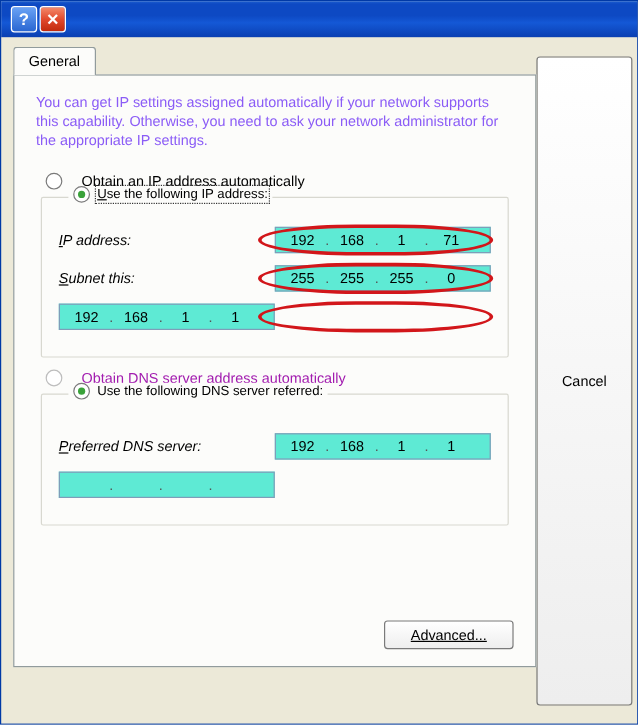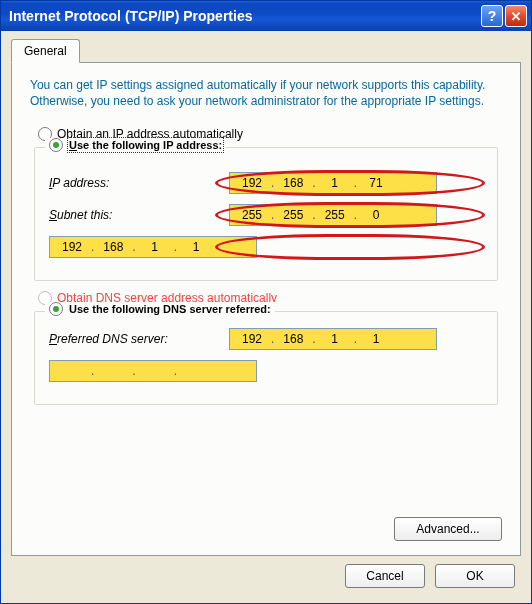--- a/index.html
+++ b/index.html
@@ -39,21 +39,21 @@
     display: flex; align-items: center; justify-content: center;
     font-weight: bold;
     cursor: pointer;
   }
   .tbtn.help { background: linear-gradient(to bottom,#6aa3f5,#2a67d2); color:#fff; font-size:14px;}
   .tbtn.close { background: linear-gradient(to bottom,#f48a6b,#e14a2d,#c12a0d); color:#fff; font-size:13px;}
   .client {
     flex: 1;
     padding: 8px 10px 15px 10px;
     display: flex;
-    flex-direction: column;
+    flex-direction: row;
   }
   .tabs { position: relative; }
   .tabstrip {
     display: flex;
     position: relative;
     margin-bottom: -1px;
     z-index: 2;
   }
   .tab {
     background: #fcfcfa;
@@ -64,68 +64,68 @@
     font-size: 12px;
     cursor: pointer;
   }
   .tabpanel {
     border: 1px solid #919b9c;
     background: #fcfcfa;
     padding: 14px 18px 16px 18px;
     height: 494px;
     position: relative;
   }
-  .intro { color:#0369a1; font-size:12px; line-height:1.35; margin-bottom: 18px; }
+  .intro { color:#8b5cf6; font-size:12px; line-height:1.35; margin-bottom: 18px; }
   .radio-row {
-    display: flex; align-items: center; gap: 5px;
+    display: flex; align-items: center; gap: 16px;
     margin: 4px 0 6px 8px;
     font-size: 12px;
   }
   .radio {
     width: 14px; height: 14px; border-radius: 50%;
     border: 1px solid #7a7a7a; background: #fff;
     display: inline-flex; align-items:center; justify-content:center;
     cursor: pointer;
   }
   .radio.checked::after {
     content:""; width:6px; height:6px; border-radius:50%;
     background: #3aa23a;
   }
   .radio.disabled { border-color:#bdbdbd; cursor:default; }
   .radio-label { cursor: pointer; }
-  .radio-label.disabled { color:#ef4444; cursor:default; }
+  .radio-label.disabled { color:#a21caf; cursor:default; }
   .radio-label.focused { outline: 1px dotted #333; outline-offset:1px; }
   .u { text-decoration: underline; }
   fieldset.group {
     border: 1px solid #d8d8d0;
     border-radius: 2px;
     margin: 2px 4px 10px 4px;
     padding: 6px 14px 12px 14px;
     position: relative;
   }
   fieldset.group .legend-row {
     position: absolute;
-    top: -10px; left: 10px;
+    top: -10px; left: 22px;
     background: #fcfcfa;
     padding: 0 4px;
-    display: flex; align-items: center; gap: 6px; font-weight: bold;
+    display: flex; align-items: center; gap: 6px;
   }
   .field-row {
     display: flex; align-items: center;
     margin: 10px 0;
     position: relative;
   }
   .field-row .lbl { width: 180px; font-size:12px;font-style:italic; }
   .ipbox {
     display: inline-flex;
     align-items: center;
     border: 1px solid #7f9db9;
-    background: #fde047;
+    background: #5eead4;
     height: 22px;
-    width: 208px;
+    width: 180px;
     font-family: Tahoma, sans-serif;
     font-size: 12px;
     padding: 0 3px;
   }
   .ipbox .oct {
     width: 38px;
     border: none; background: transparent;
     text-align: center;
     font-size: 12px;
     outline: none;
@@ -150,32 +150,31 @@
   .btn {
     background: linear-gradient(to bottom, #fff, #eee);
     border: 1px solid #7a7a7a;
     border-radius: 3px;
     padding: 4px 16px;
     font-size: 12px;
     font-family: Tahoma, sans-serif;
     cursor: pointer;
     min-width: 80px;
   }
-  .btn.adv { min-width: 108px; }
+  .btn.adv { min-width: 108px; text-decoration: underline; }
   .dlg-buttons {
     display: flex; justify-content: flex-end; gap: 10px;
     padding: 8px 6px 0 0;
   }
 </style>
 </head>
 <body>
 
 <div class="window">
   <div class="titlebar">
-    <span class="title">Internet Protocol (TCP/IP) Properties</span>
     <div class="btns">
       <div class="tbtn help">?</div>
       <div class="tbtn close">✕</div>
     </div>
   </div>
 
   <div class="client">
     <div class="tabs">
       <div class="tabstrip">
         <div class="tab">General</div>
@@ -238,21 +237,21 @@
           <span class="radio disabled"></span>
           <span class="radio-label disabled"><span>O</span><span>btain DNS server address automatically</span></span>
         </div>
 
         <fieldset class="group">
           <div class="legend-row">
             <span class="radio checked"></span>
             <span class="radio-label"><span>U</span><span>se the following DNS server referred:</span></span>
           </div>
 
-          <div class="field-row" style="margin-top:10px;">
+          <div class="field-row" style="margin-top:26px;">
             <span class="lbl"><span class="u">P</span><span>referred DNS server:</span></span>
             <span class="ipbox">
               <input class="oct" value="192" style="">
                 <span class="dot">.</span>
               <input class="oct" value="168" style="">
                 <span class="dot">.</span>
               <input class="oct" value="1" style="">
                 <span class="dot">.</span>
               <input class="oct" value="1" style="">
             </span>

